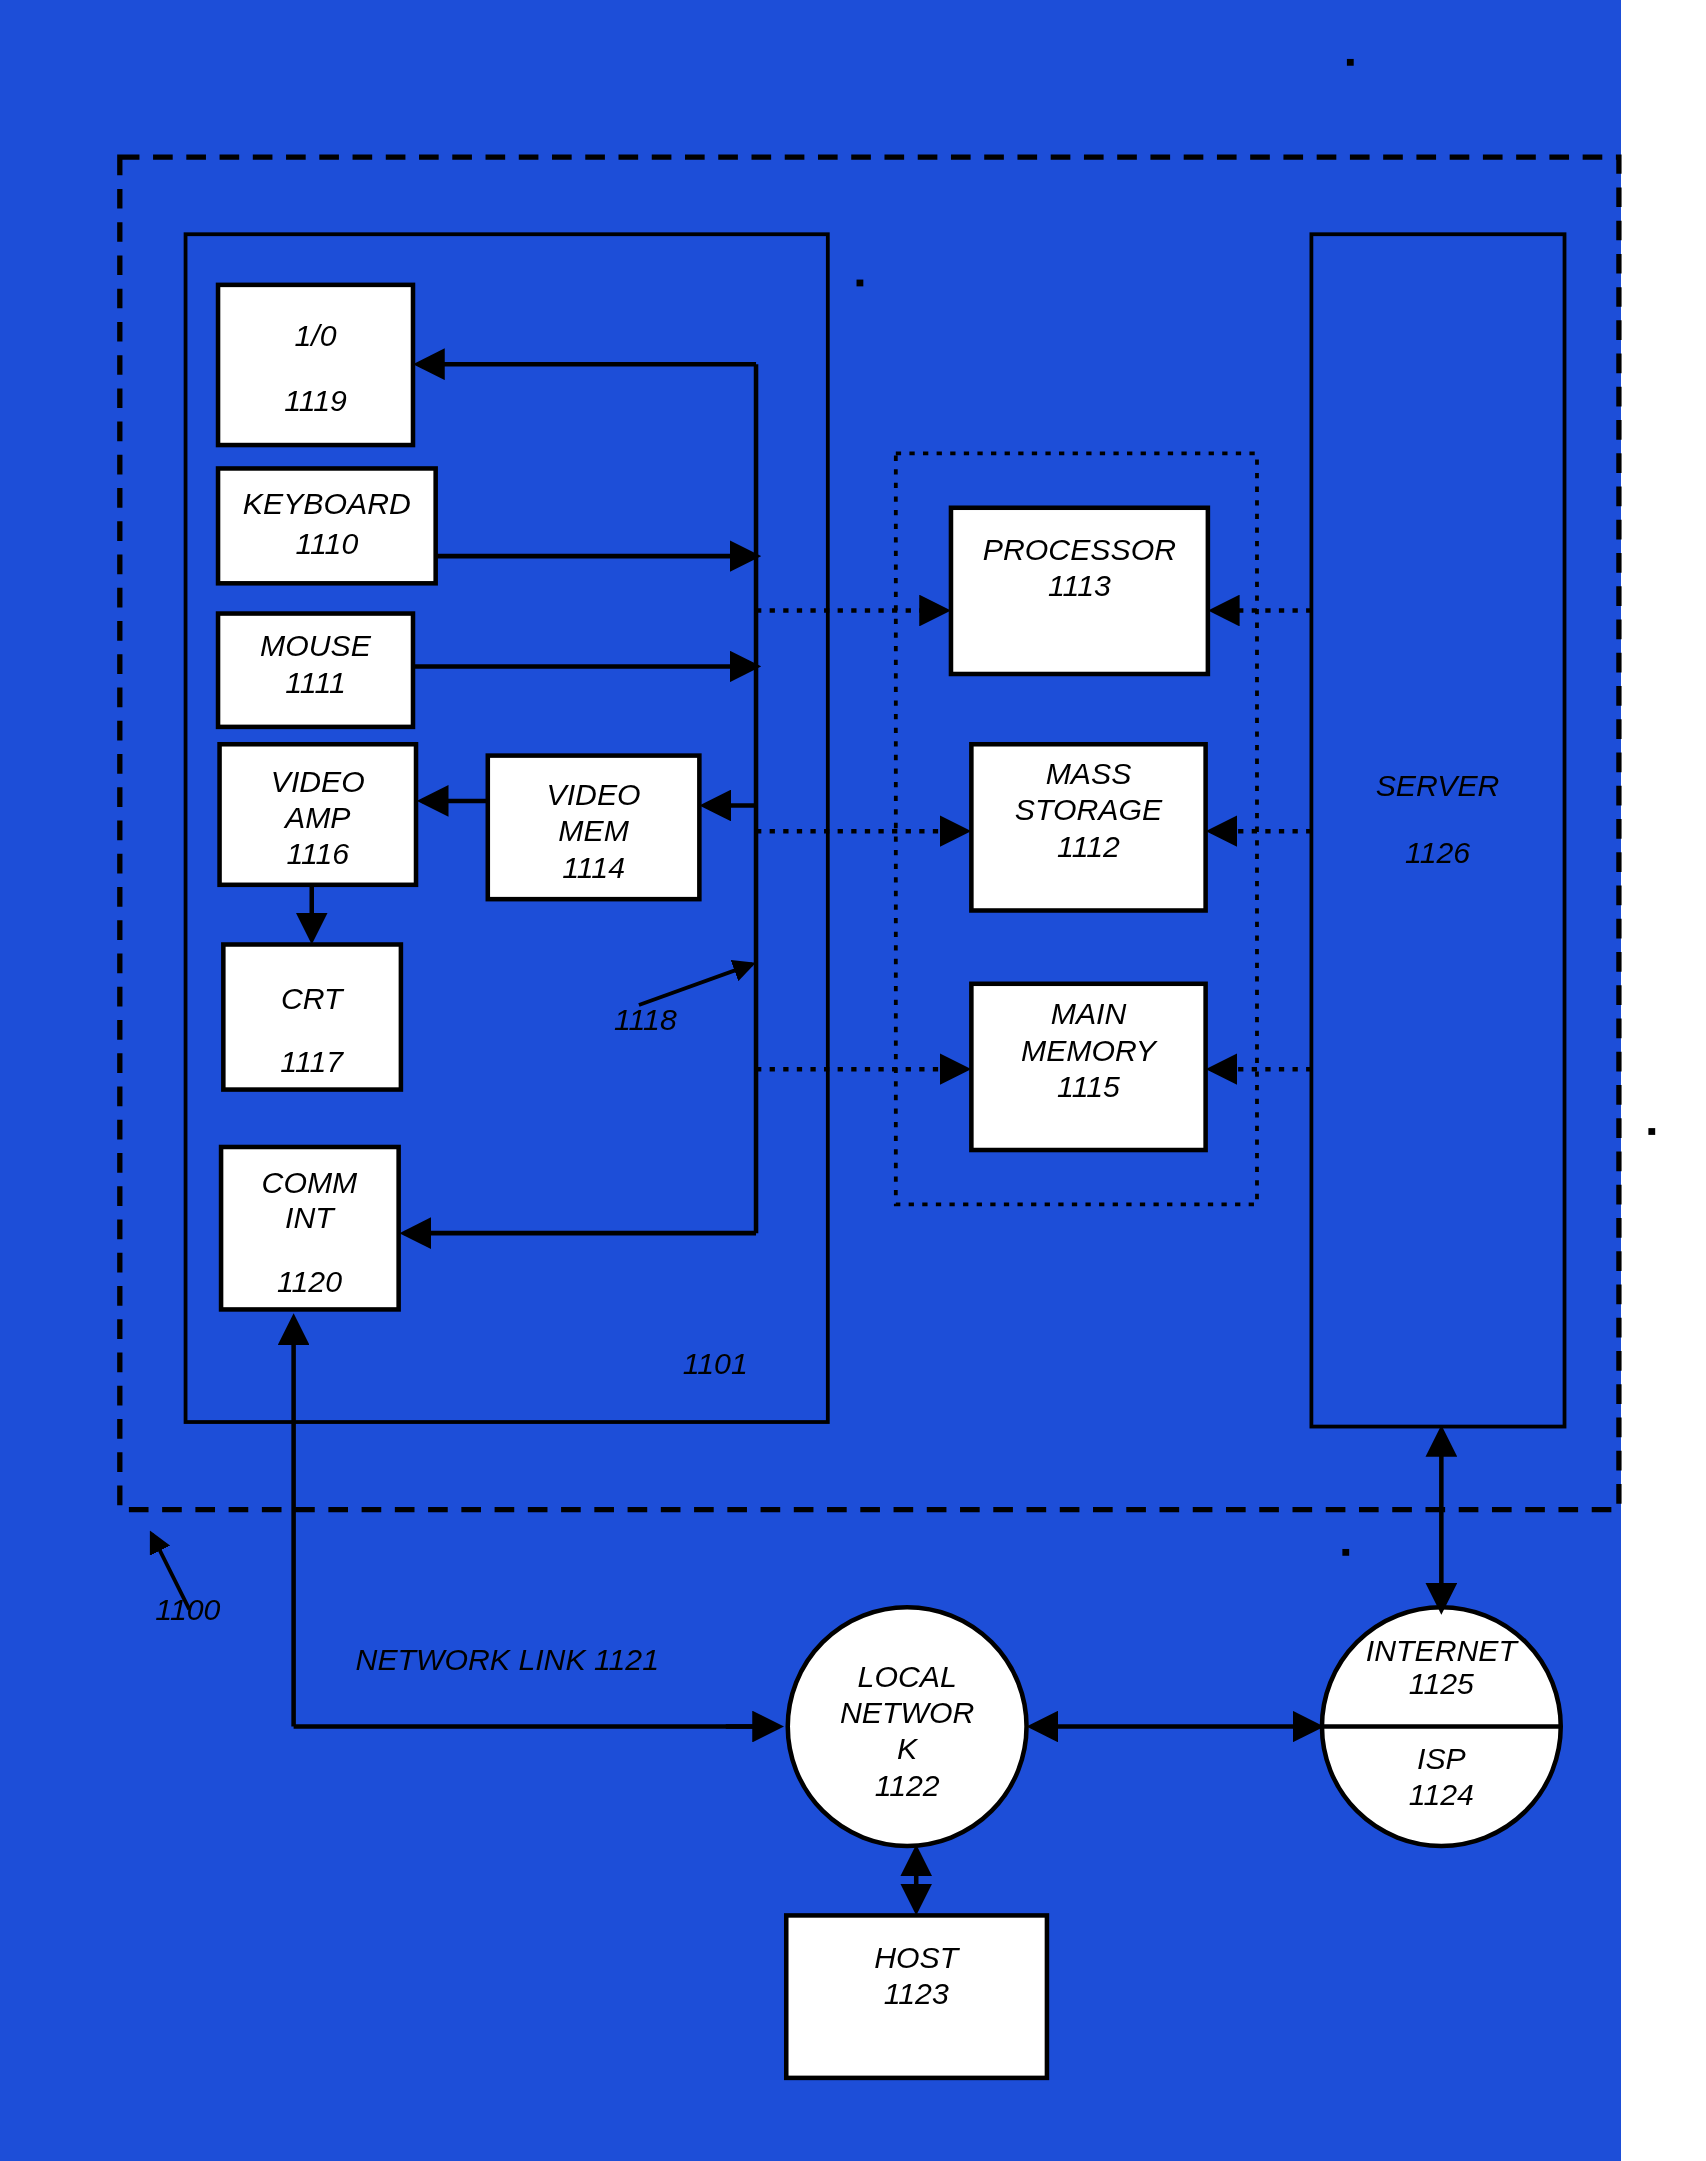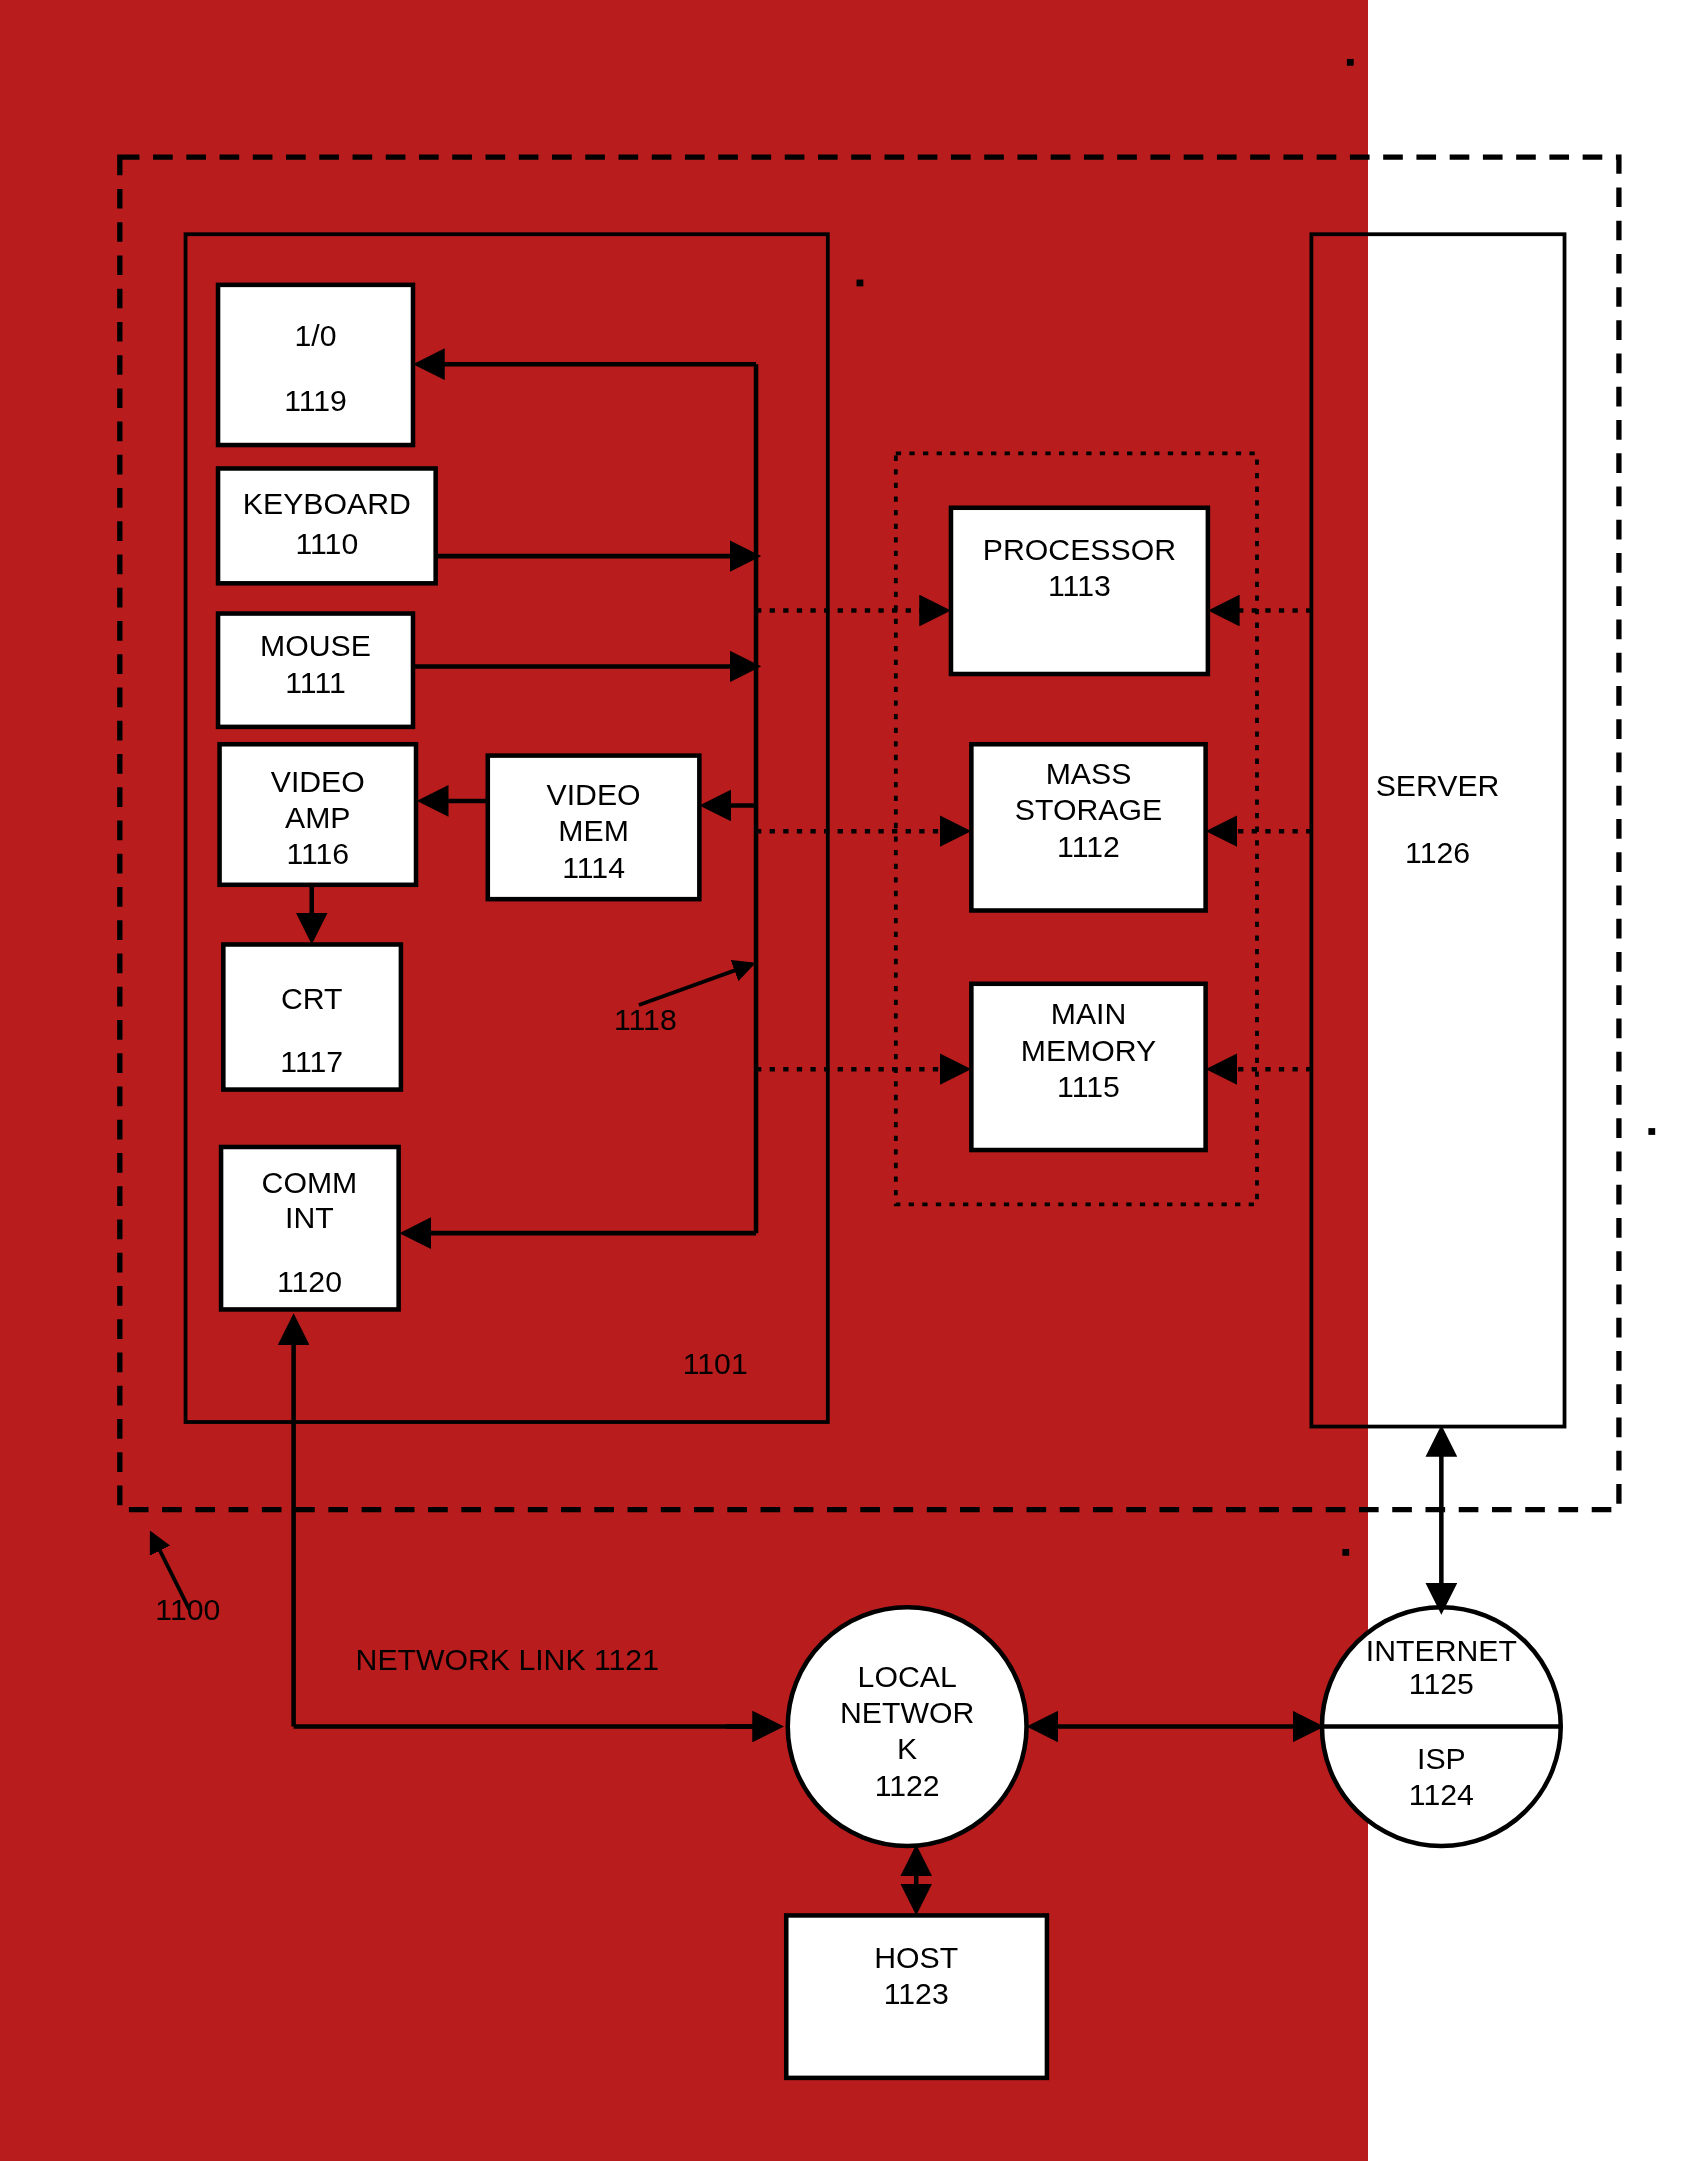--- a/index.html
+++ b/index.html
@@ -8,23 +8,24 @@
     background: #ffffff;
   }
   body {
     width: 1707px;
     height: 2161px;
     font-family: "Liberation Sans", sans-serif;
     overflow: hidden;
   }
   #figure-root {
     position: relative;
-    width: 1368px;
+    width: 1621px;
     height: 2161px;
-    background: #b91c1c;
+    background: #1d4ed8;
+    font-style: italic;
   }
   svg.diagram {
     display: block;
     width: 1707px;
     height: 2161px;
   }
   .box-rect {
     fill: #ffffff;
     stroke: #000000;
     stroke-width: 6;

